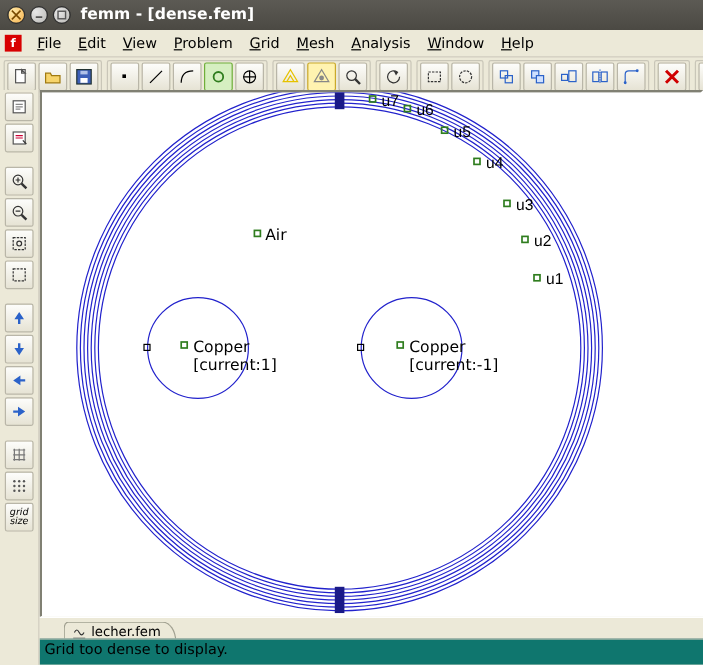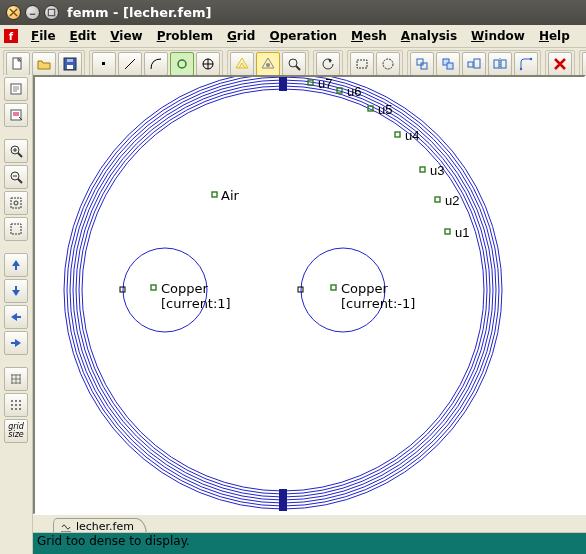--- a/index.html
+++ b/index.html
@@ -54,21 +54,20 @@
   .fem-icon {
     width: 14px; height: 14px;
     background: #d80000;
     margin-right: 6px;
     display: flex; align-items: center; justify-content: center;
     color: #fff; font-size: 10px; font-weight: bold;
   }
   .menu-item {
     padding: 2px 7px;
     cursor: default;
-    font-weight: bold;
   }
   .menu-item u { text-decoration: underline; }
   .toolbar-row {
     height: 28px;
     background: #ece9d8;
     border-bottom: 1px solid #c9c6b8;
     display: flex;
     align-items: center;
     padding: 2px 3px;
     gap: 2px;
@@ -206,31 +205,30 @@
       <svg viewBox="0 0 10 10">
           <path d="M2 7 L8 7" stroke="#555" stroke-width="1.5"></path>
         </svg>
     </div>
     <div class="win-btn max">
       <svg viewBox="0 0 10 10">
           <rect x="1.5" y="1.5" width="7" height="7" fill="none" stroke="#555" stroke-width="1.3"></rect>
         </svg>
     </div>
   </div>
-  <span>femm - [lecher.fem]</span>
+  <span>femm - [dense.fem]</span>
 </div>
 
 <div class="menubar">
   <div class="fem-icon">f</div>
   <div class="menu-item"><u>F</u><span></span>ile</div>
   <div class="menu-item"><u>E</u>dit</div>
   <div class="menu-item"><u>V</u>iew</div>
   <div class="menu-item"><u>P</u>roblem</div>
   <div class="menu-item"><u>G</u>rid</div>
-  <div class="menu-item"><u>O</u>peration</div>
   <div class="menu-item"><u>M</u>esh</div>
   <div class="menu-item"><u>A</u>nalysis</div>
   <div class="menu-item"><u>W</u>indow</div>
   <div class="menu-item"><u>H</u>elp</div>
 </div>
 
 <div class="toolbar-row">
   <div class="tb-group">
     <div class="tb-btn">
       <svg viewBox="0 0 16 16">

